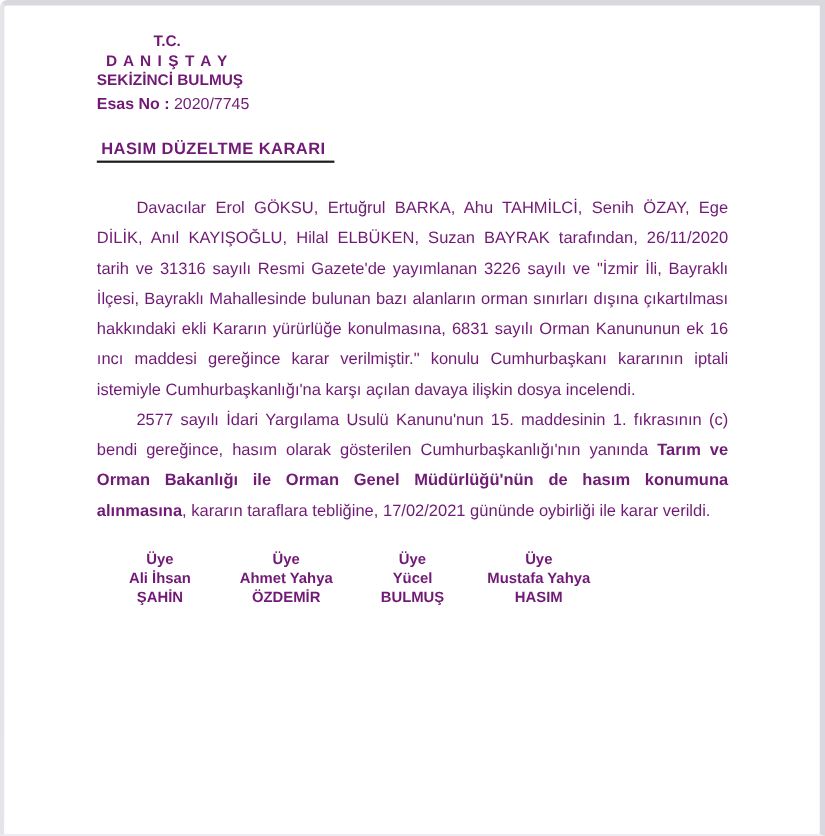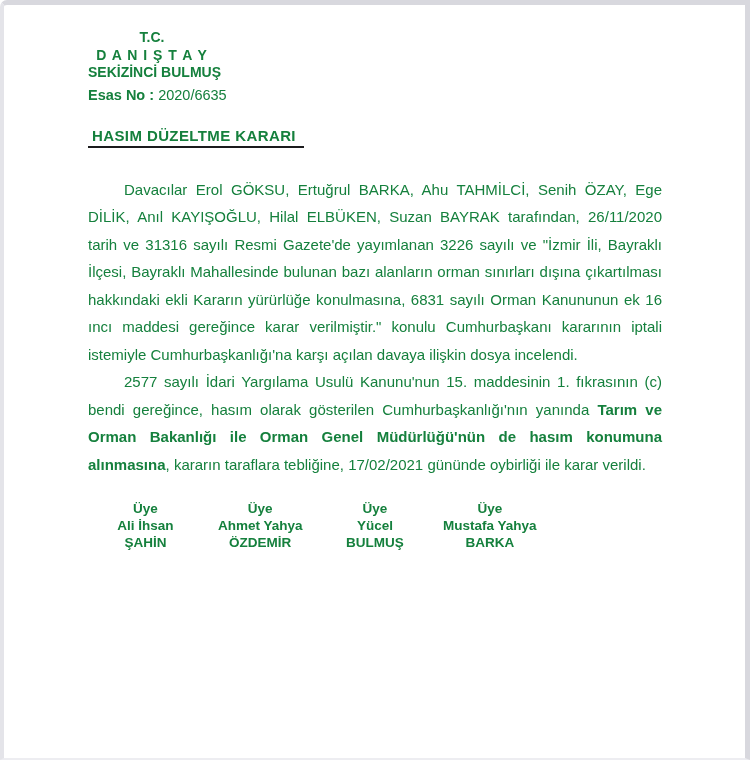--- a/index.html
+++ b/index.html
@@ -12,21 +12,21 @@
     width: 750px;
     height: 760px;
     box-sizing: border-box;
     background: #ffffff;
     border-top: 5px solid #d8d8de;
     border-left: 4px solid #e4e4e9;
     border-right: 5px solid #d8d8de;
     border-bottom: 2px solid #ededf1;
     border-top-left-radius: 7px;
     font-family: "Liberation Sans", "DejaVu Sans", sans-serif;
-    color: #15803d;
+    color: #701a75;
     overflow: hidden;
   }
   .doc {
     box-sizing: border-box;
     width: 100%;
     height: 100%;
     padding: 24px 83px 40px 84px;
   }
   
   .court-header {
@@ -90,21 +90,21 @@
   <div class="doc">
 
     <div class="court-header">
       <div>T.C.</div>
       <div class="letterspaced">D A N I Ş T A Y</div>
       <div>SEKİZİNCİ BULMUŞ</div>
     </div>
 
     <div class="esas-line">
       <span class="lbl">Esas No :</span>
-      <span class="val">2020/6635</span>
+      <span class="val">2020/7745</span>
     </div>
 
     <div class="title-row">
       <span class="doc-title">HASIM DÜZELTME KARARI</span>
     </div>
 
     <div class="body-text">
         <p class="para"><span>Davacılar Erol GÖKSU, Ertuğrul BARKA, Ahu TAHMİLCİ, Senih ÖZAY, Ege DİLİK, Anıl KAYIŞOĞLU, Hilal ELBÜKEN,  Suzan BAYRAK tarafından, 26/11/2020 tarih ve 31316 sayılı Resmi Gazete'de yayımlanan 3226 sayılı ve "İzmir İli, Bayraklı İlçesi, Bayraklı Mahallesinde bulunan bazı alanların orman sınırları dışına çıkartılması hakkındaki ekli Kararın yürürlüğe konulmasına, 6831 sayılı Orman Kanununun ek 16 ıncı maddesi gereğince karar verilmiştir." konulu Cumhurbaşkanı kararının iptali istemiyle Cumhurbaşkanlığı'na karşı açılan davaya ilişkin dosya incelendi.</span></p>
         <p class="para"><span>2577 sayılı İdari Yargılama Usulü Kanunu'nun 15. maddesinin 1. fıkrasının (c) bendi gereğince, hasım olarak gösterilen Cumhurbaşkanlığı'nın yanında </span><span class="b">Tarım ve Orman Bakanlığı ile Orman Genel Müdürlüğü'nün de hasım konumuna alınmasına</span><span>, kararın taraflara tebliğine, 17/02/2021 gününde oybirliği ile karar verildi.</span></p>
       </div>
@@ -121,18 +121,18 @@
           <div>ÖZDEMİR</div>
         </div>
         <div class="sig-col">
           <div>Üye</div>
           <div>Yücel</div>
           <div>BULMUŞ</div>
         </div>
         <div class="sig-col">
           <div>Üye</div>
           <div>Mustafa Yahya</div>
-          <div>BARKA</div>
+          <div>HASIM</div>
         </div>
       </div>
 
   </div>
 </div>
 
 </body></html>

